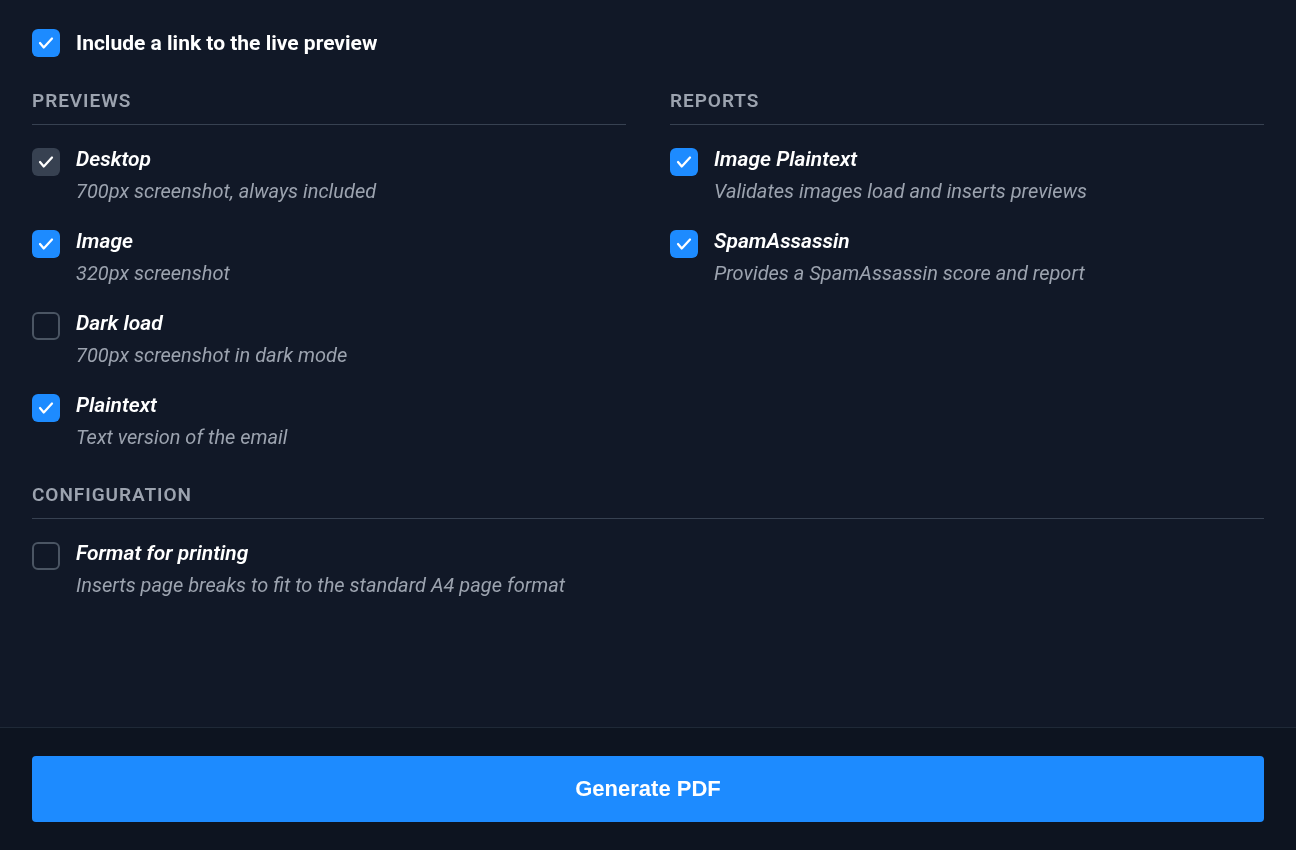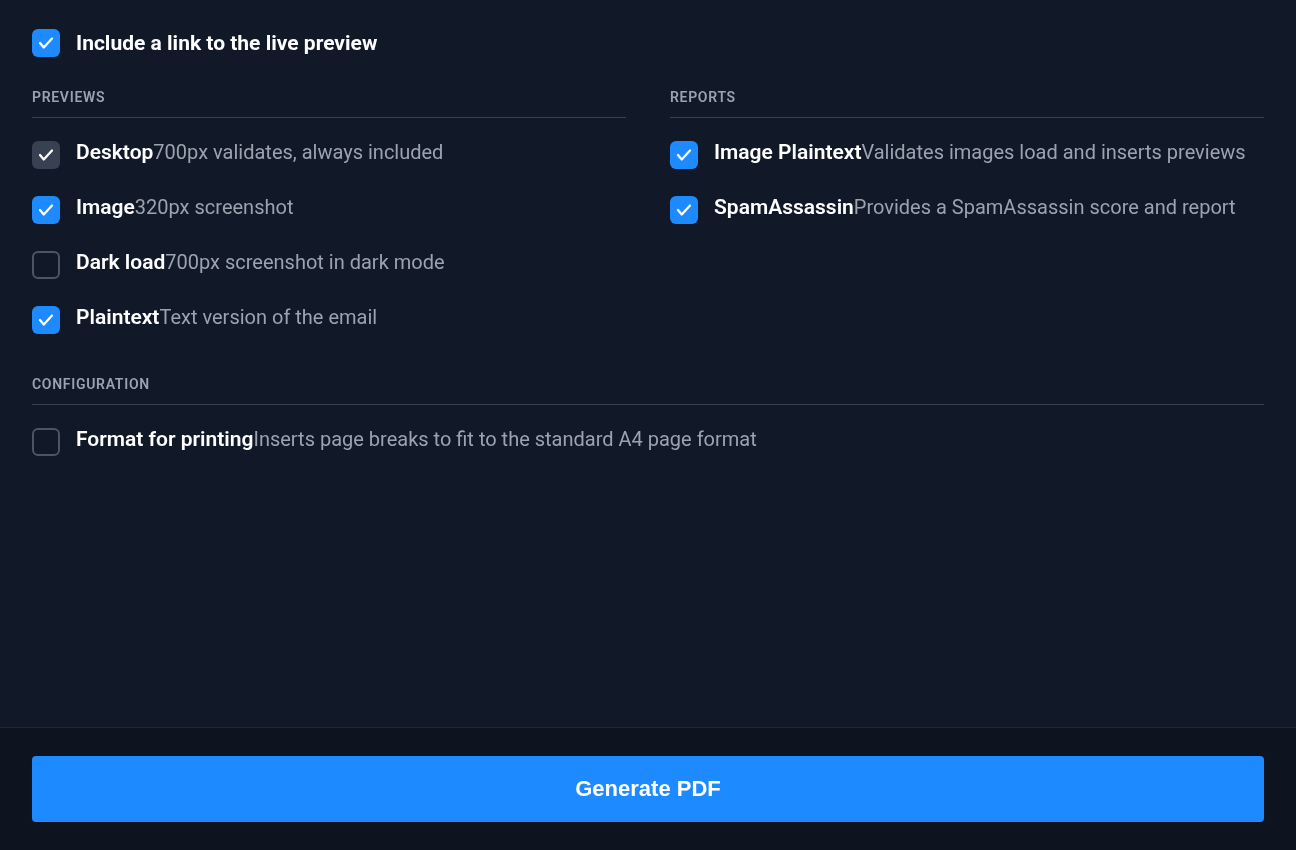--- a/index.html
+++ b/index.html
@@ -24,37 +24,38 @@
     }
     .columns {
       display: flex;
       gap: 44px;
     }
     .column {
       flex: 1;
     }
     .section-header {
       color: #9ca3af;
-      font-size: 14px;
+      font-size: 19px;
       font-weight: 600;
       letter-spacing: 0.05em;
       padding-bottom: 12px;
       border-bottom: 1px solid #374151;
       margin-bottom: 22px;
     }
     .option-item {
       display: flex;
       align-items: flex-start;
       gap: 16px;
       margin-bottom: 26px;
     }
     .option-content {
       display: flex;
-      flex-direction: row;
-      gap: 0;
+      flex-direction: column;
+      gap: 8px;
+      font-style: italic;
     }
     .option-title {
       font-size: 21px;
       font-weight: 600;
       color: #ffffff;
     }
     .option-description {
       font-size: 20px;
       color: #9ca3af;
     }
@@ -87,21 +88,21 @@
     .checkbox svg {
       width: 18px;
       height: 18px;
       stroke: #ffffff;
       stroke-width: 3;
       fill: none;
       stroke-linecap: round;
       stroke-linejoin: round;
     }
     .full-width-section {
-      margin-top: 16px;
+      margin-top: 8px;
     }
     .bottom-bar {
       position: absolute;
       left: 0;
       right: 0;
       bottom: 0;
       padding: 28px 32px;
       border-top: 1px solid #1f2937;
       background-color: #0d1420;
     }
@@ -134,21 +135,21 @@
     <div class="section-header">PREVIEWS</div>
 
     <div class="option-item">
       <div class="checkbox checked-disabled">
         <svg viewBox="0 0 24 24">
             <polyline points="4 12 9 18 20 6"></polyline>
           </svg>
       </div>
       <div class="option-content">
         <span class="option-title">Desktop</span>
-        <span class="option-description">700px validates, always included</span>
+        <span class="option-description">700px screenshot, always included</span>
       </div>
     </div>
 
     <div class="option-item">
       <div class="checkbox checked">
         <svg viewBox="0 0 24 24">
             <polyline points="4 12 9 18 20 6"></polyline>
           </svg>
       </div>
       <div class="option-content">

